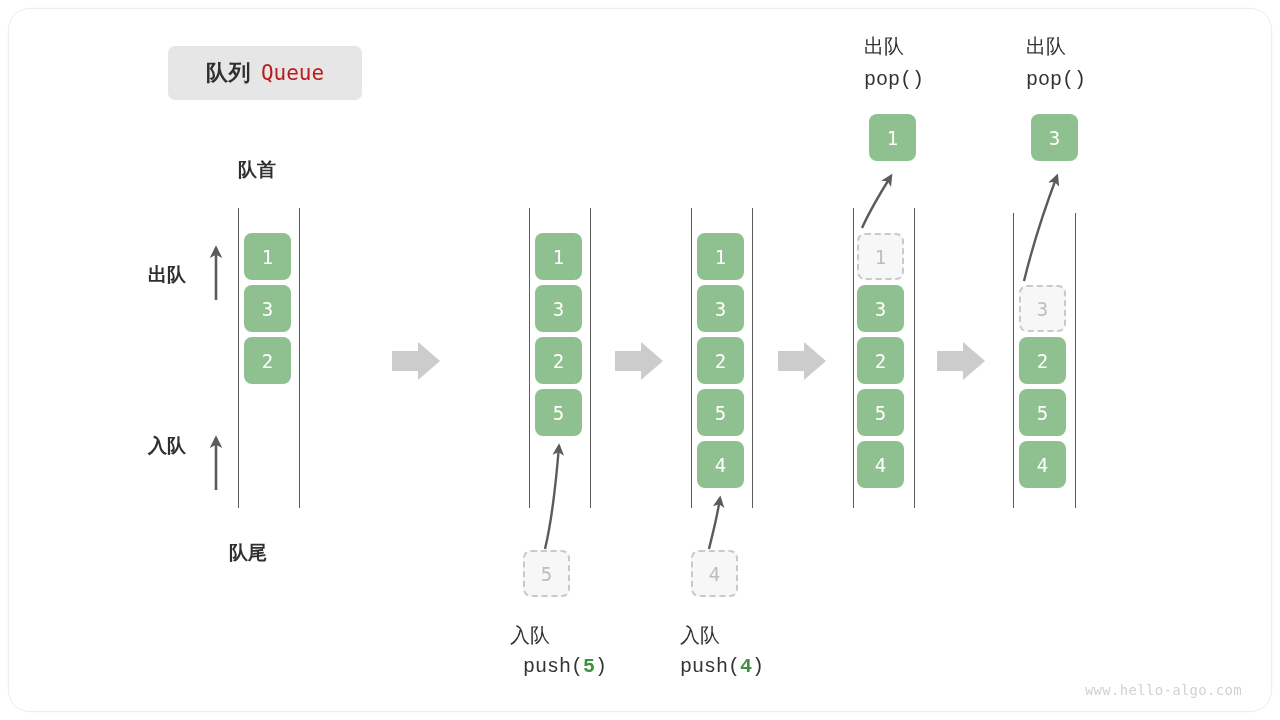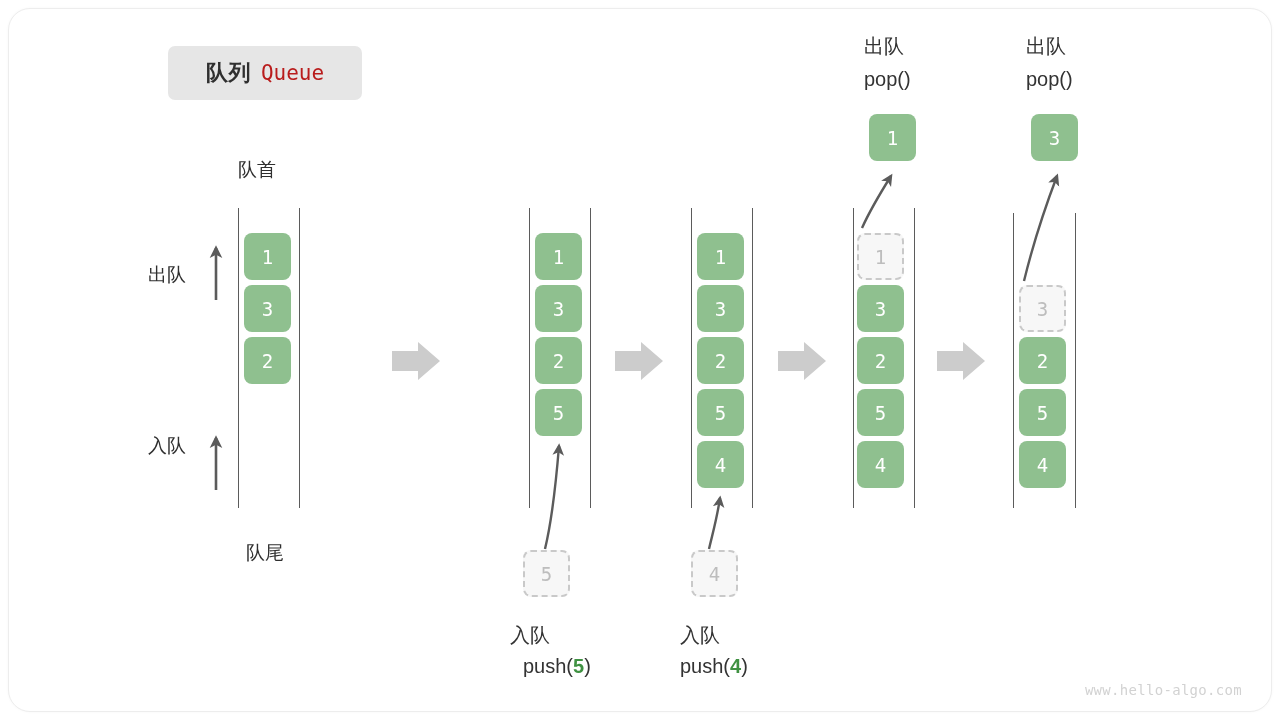--- a/index.html
+++ b/index.html
@@ -60,31 +60,31 @@
   }
 
   
   .lbl {
     position: absolute;
     color: #333333;
     white-space: pre;
   }
   .lbl-bold-cn {
     font-family: "Liberation Sans", "DejaVu Sans", sans-serif;
-    font-weight: normal;
+    font-weight: bold;
     font-size: 19px;
     color: #2f2f2f;
   }
   .lbl-cn {
     font-family: "Liberation Sans", "DejaVu Sans", sans-serif;
     font-size: 20px;
     color: #333333;
   }
   .lbl-mono {
-    font-family: Liberation Sans, sans-serif;
+    font-family: Liberation Mono, monospace;
     font-size: 20px;
     color: #333333;
   }
   .num-green {
     color: #3f9142;
     font-weight: bold;
   }
 
   
   .rail {
@@ -141,21 +141,21 @@
 
 <div id="figure">
   <div class="card"></div>
 
   <div class="title-chip">
     <span class="title-cn">队列</span>
     <span class="title-en">Queue</span>
   </div>
 
   <div class="lbl lbl-bold-cn" style="left:238px; top:157px;">队首</div>
-  <div class="lbl lbl-bold-cn" style="left:246px; top:540px;">队尾</div>
+  <div class="lbl lbl-bold-cn" style="left:229px; top:540px;">队尾</div>
 
   <div class="lbl lbl-bold-cn" style="left:148px; top:262px;">出队</div>
   <div class="lbl lbl-bold-cn" style="left:148px; top:433px;">入队</div>
 
   <div class="rail" style="left:238px; top:208px; height:300px;"></div>
   <div class="rail" style="left:299px; top:208px; height:300px;"></div>
 
   <div class="cell" style="left:244px; top:233px;">1</div>
   <div class="cell" style="left:244px; top:285px;">3</div>
   <div class="cell" style="left:244px; top:337px;">2</div>

